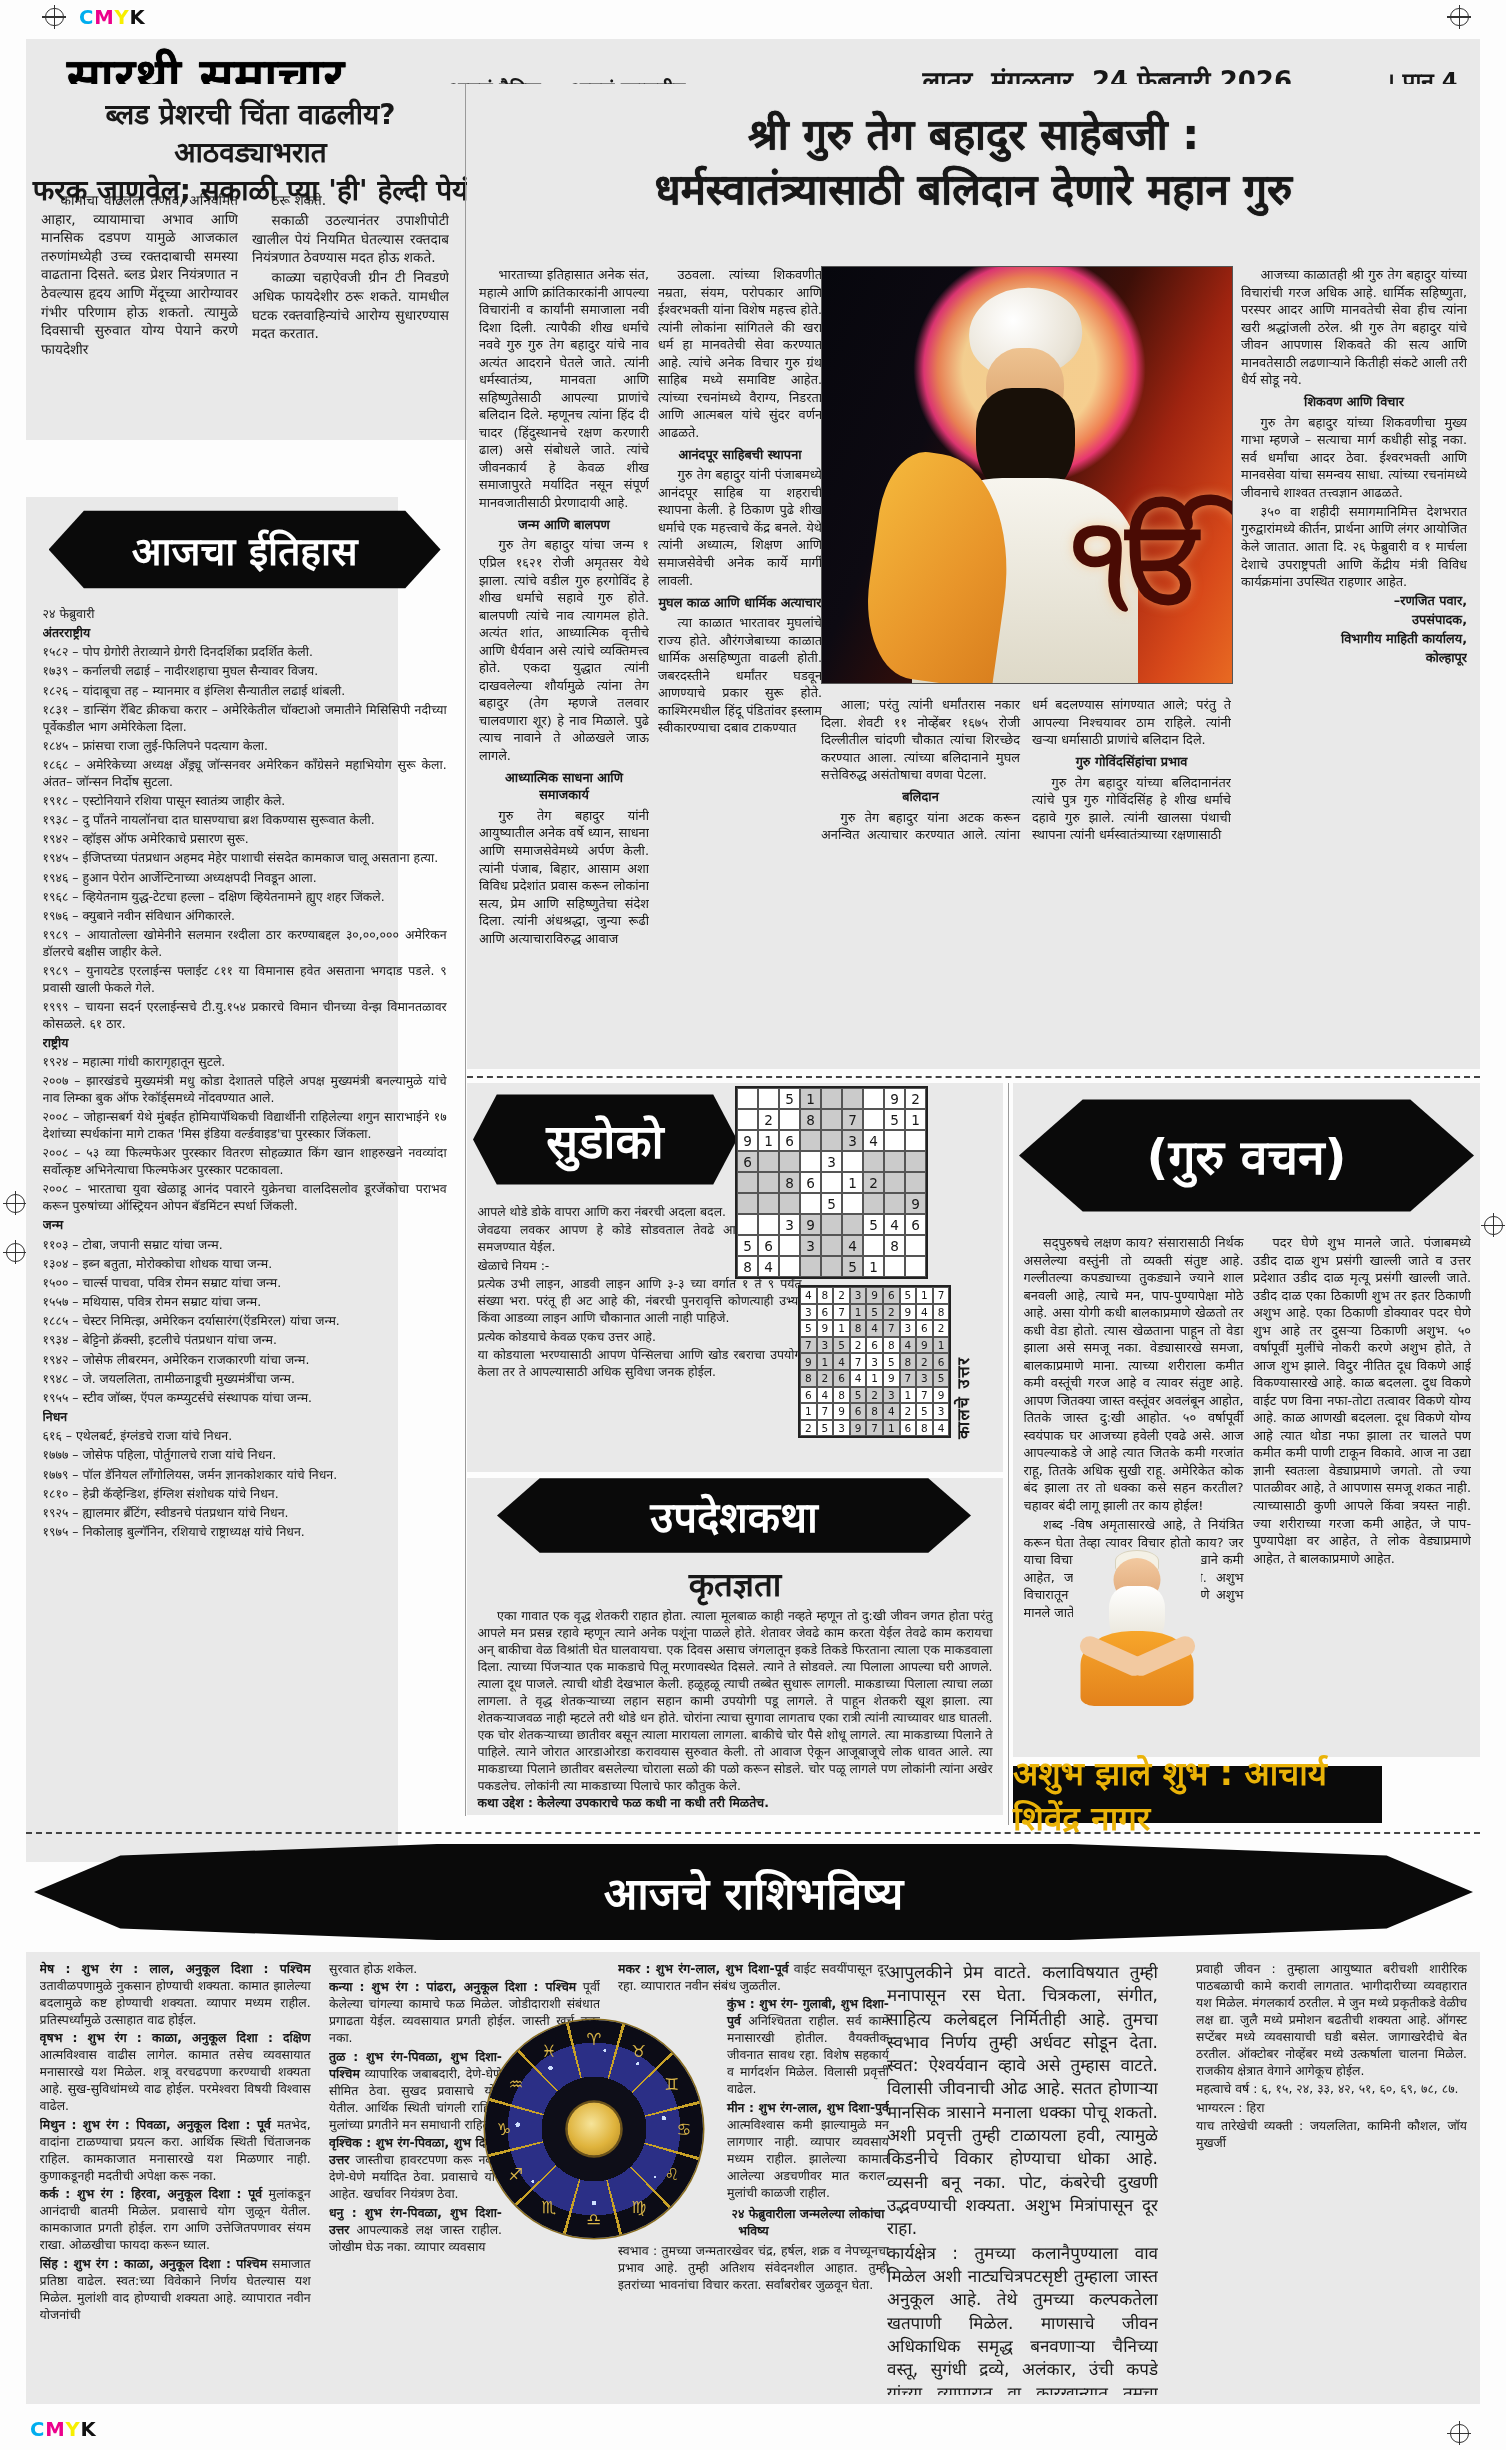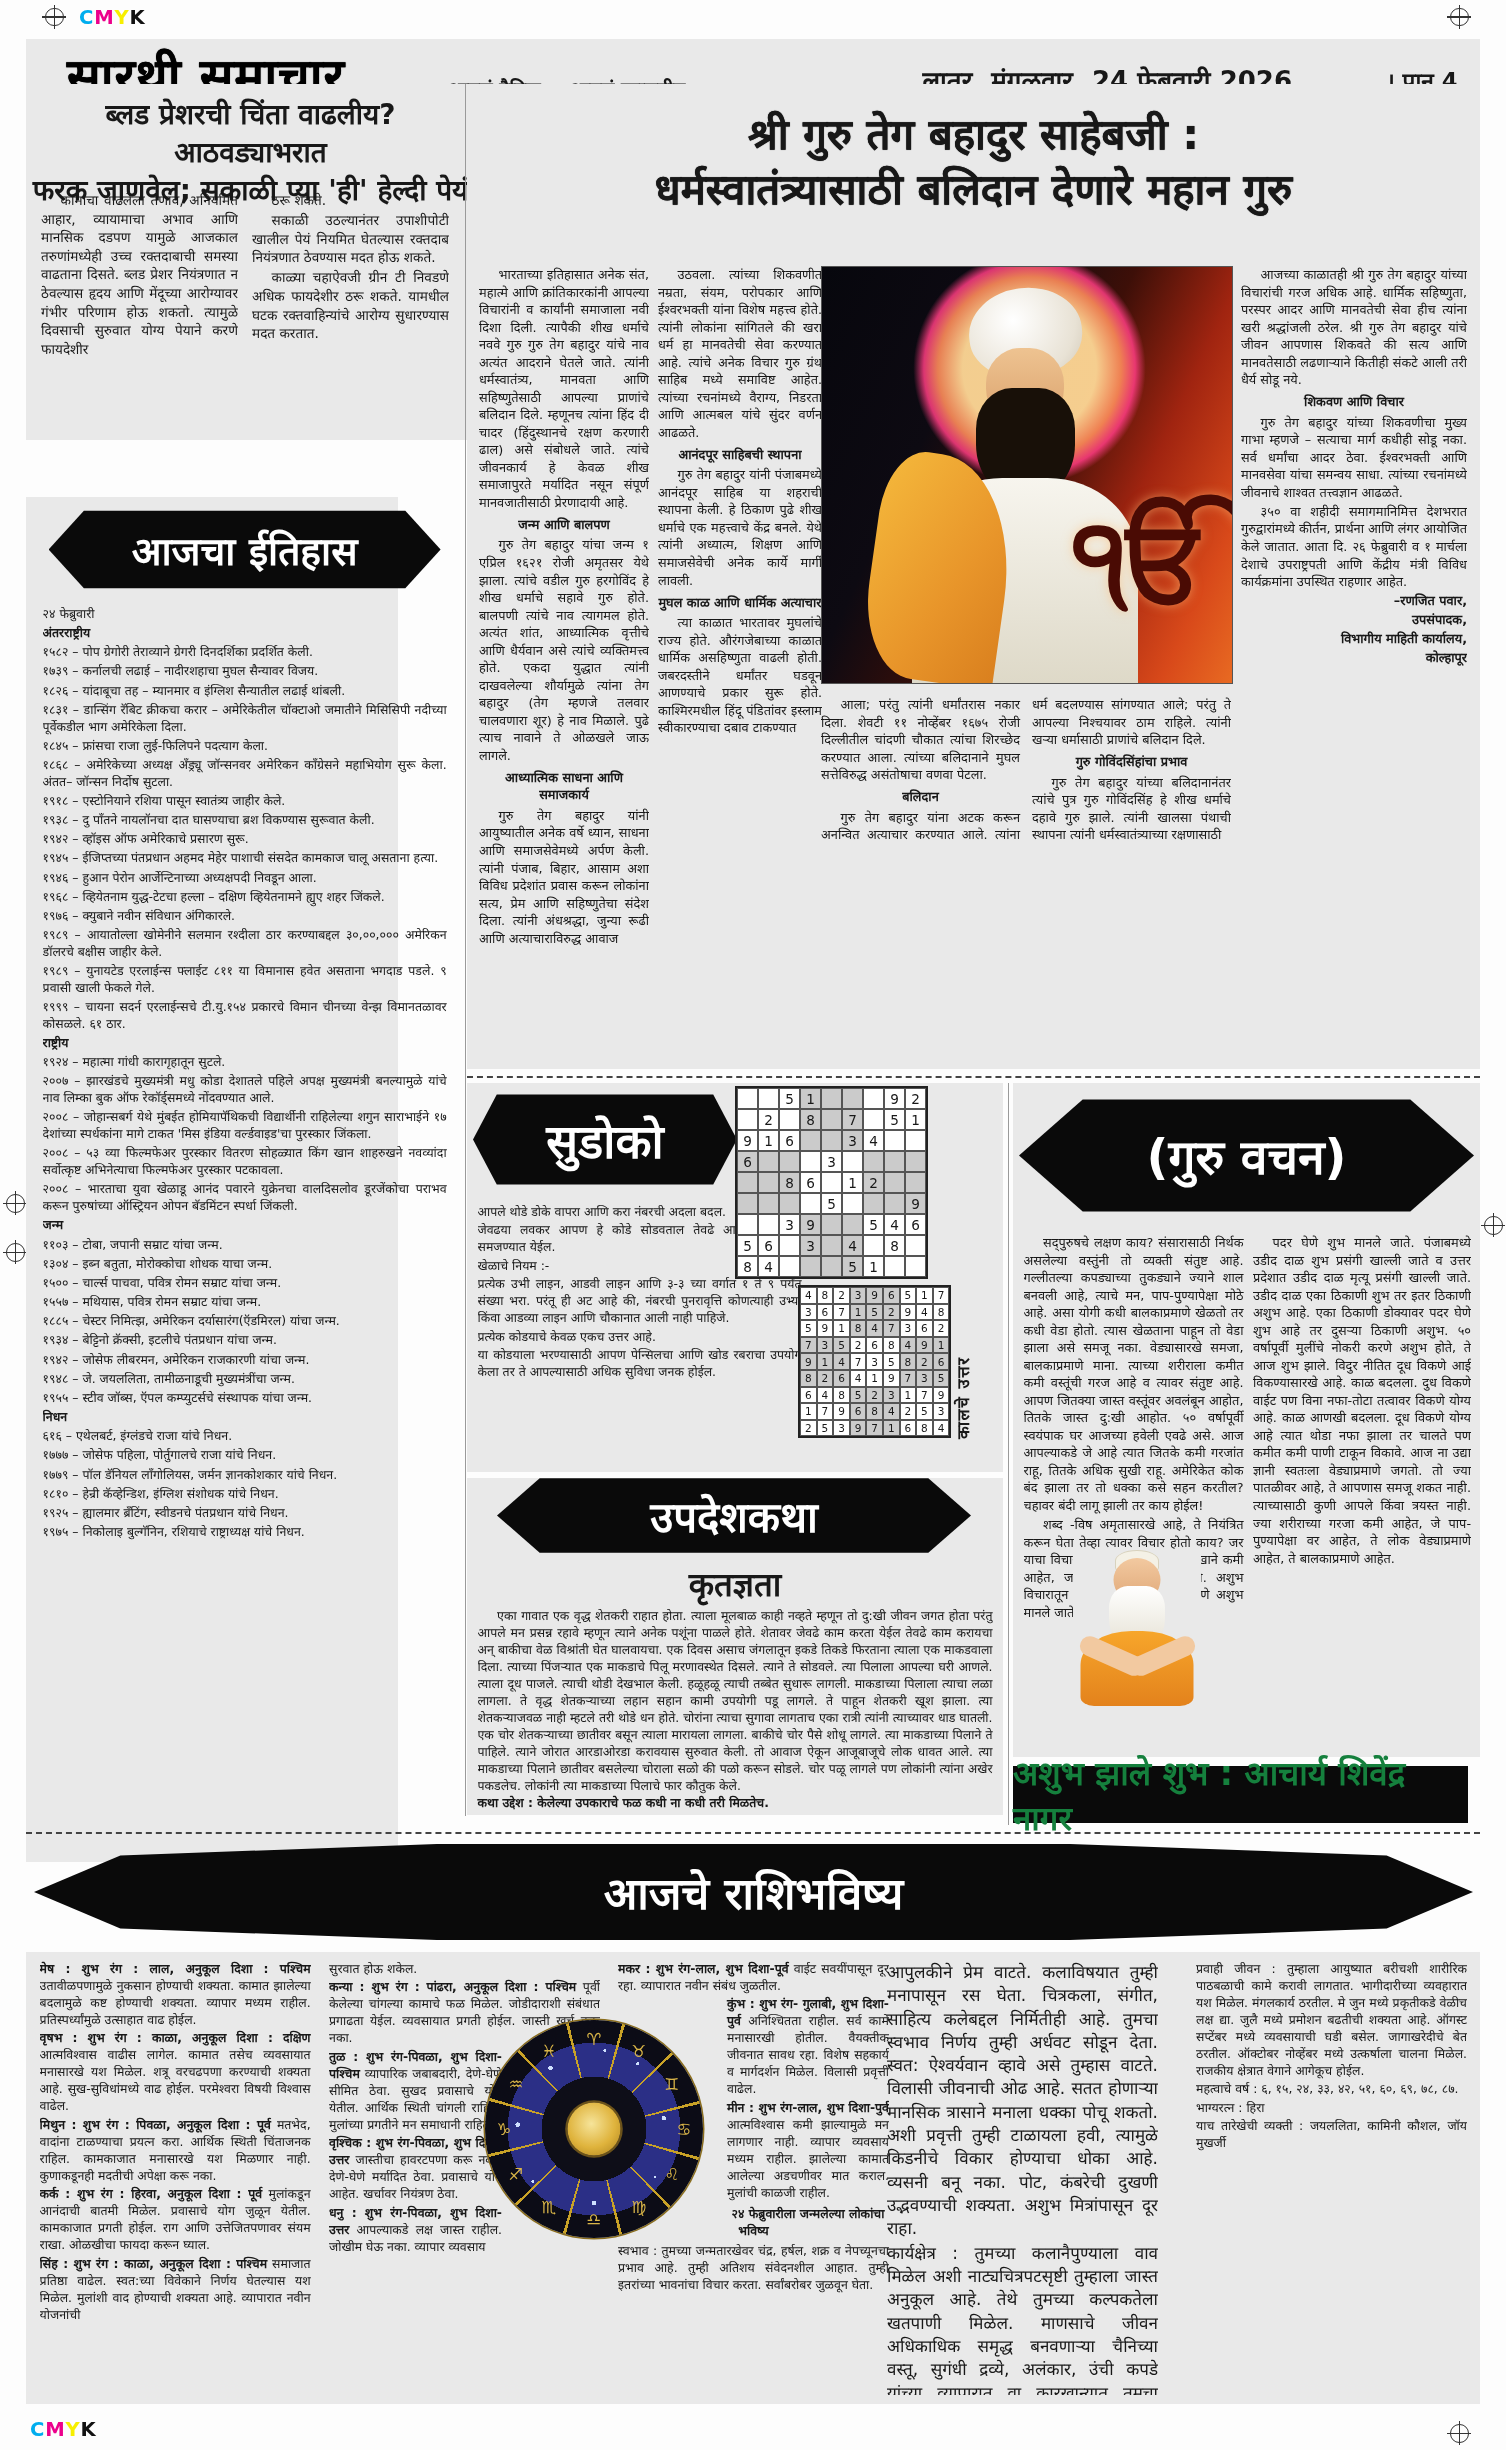--- a/index.html
+++ b/index.html
@@ -414,21 +414,21 @@
   <div class="sage" style="position:absolute;left:60px;top:467px;width:128px;height:162px;background:#e9e9e9;">
     <div class="scap"></div>
     <div class="shead"></div>
     <div class="sbeard"></div>
     <div class="sbody"></div>
     <div class="sarm" style="left:4.5px;top:96px;transform:rotate(24deg);"></div>
     <div class="sarm" style="right:4.5px;top:96px;transform:rotate(-24deg);"></div>
   </div>
 </div>
 
-<div style="position:absolute;left:1013px;top:1766px;width:455px;height:57px;background:#0a0a0a;color:#15803d;display:flex;align-items:center;justify-content:center;font-size:33px;font-weight:bold;">
+<div style="position:absolute;left:1013px;top:1766px;width:369px;height:57px;background:#0a0a0a;color:#eab308;display:flex;align-items:center;justify-content:center;font-size:33px;font-weight:bold;">
   <span>अशुभ झाले शुभ : आचार्य शिवेंद्र नागर</span>
 </div>
 
 <div class="banner" style="position:absolute;left:34px;top:1844px;width:1439px;height:96px;font-size:44px;clip-path:polygon(0 50%,6% 12%,28% 0,72% 0,94% 12%,100% 50%,94% 88%,72% 100%,28% 100%,6% 88%);text-align:right;">
   <span>आजचे राशिभविष्य</span>
 </div>
 
 <div class="sec" style="left:26px;top:1952px;width:1454px;height:452px;">
   <div id="rashi-col0" class="txt" style="position:absolute;left:13.6px;top:9px;width:271px;height:434px;font-size:12.4px;overflow:hidden;">
       <p class="noind"><span class="sign-head">मेष : शुभ रंग : लाल, अनुकूल दिशा : पश्चिम</span> <span>उतावीळपणामुळे नुकसान होण्याची शक्यता. कामात झालेल्या बदलामुळे कष्ट होण्याची शक्यता. व्यापार मध्यम राहील. प्रतिस्पर्ध्यांमुळे उत्साहात वाढ होईल.</span></p>

